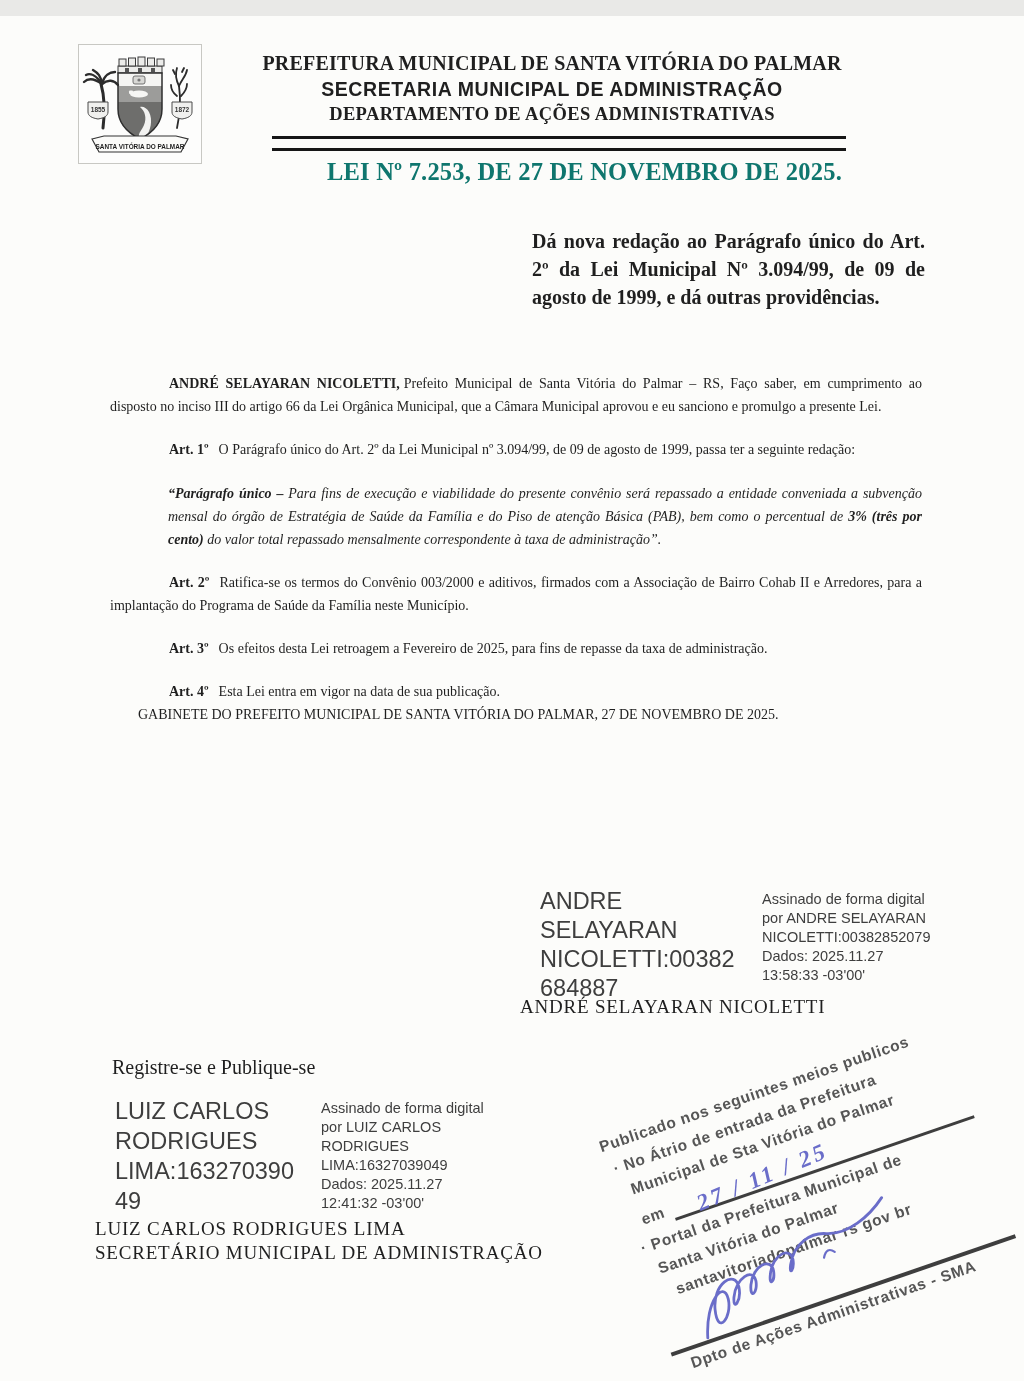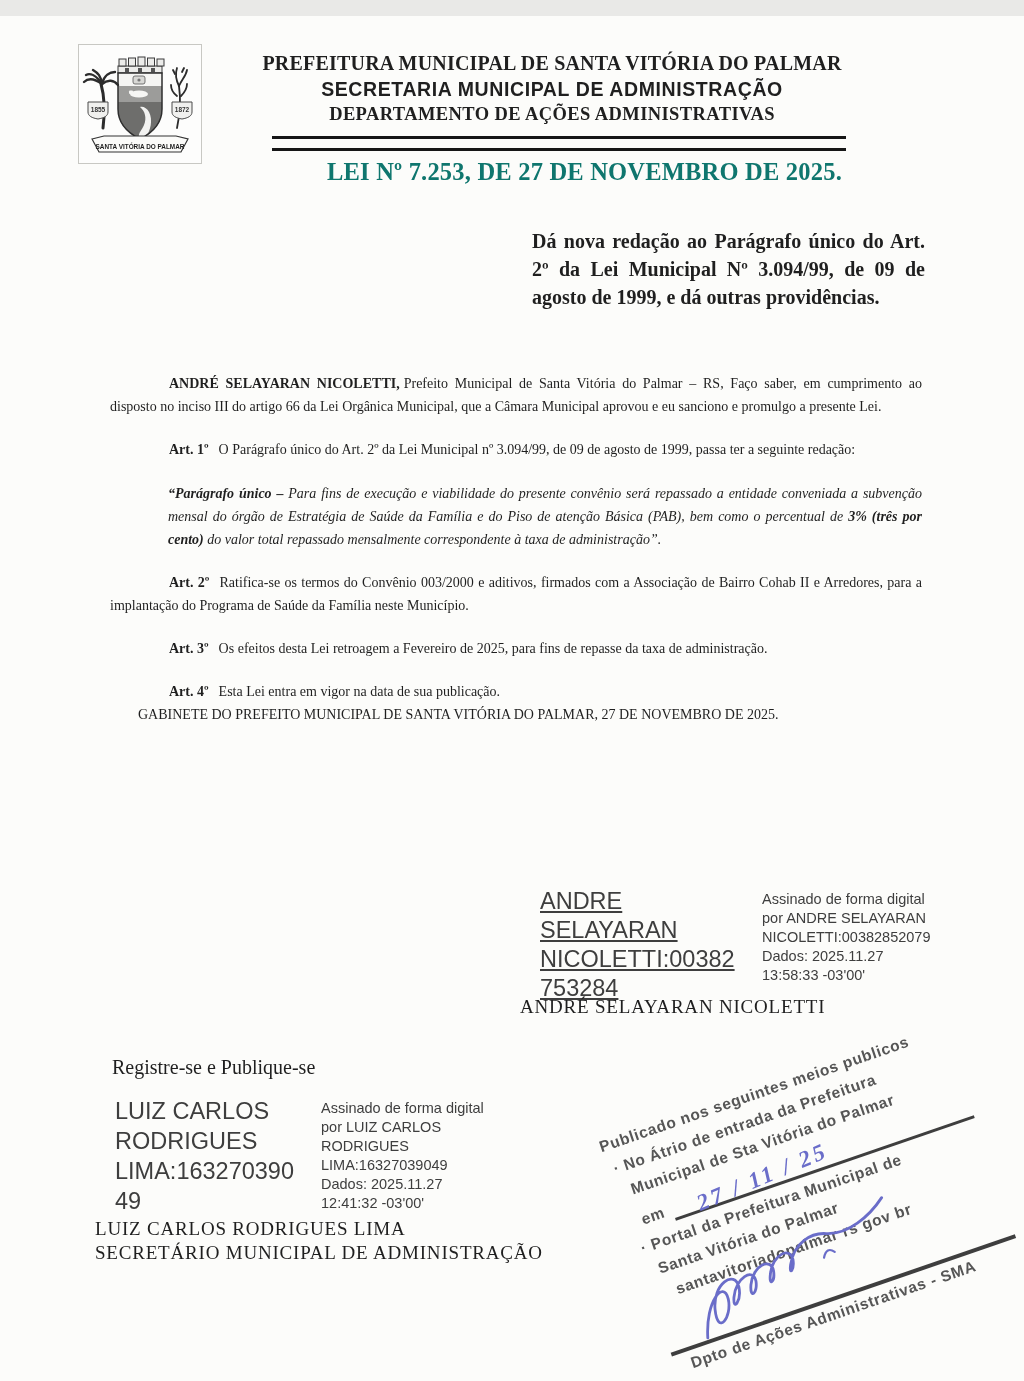--- a/index.html
+++ b/index.html
@@ -31,21 +31,21 @@
   .gab{text-indent:28px;}
   .lead-name{margin-right:4px;font-weight:bold;}
   .lead-art{margin-right:10px;font-weight:bold;}
   .bq{font-weight:bold;}
   
   .sigblock{position:absolute;display:flex;color:var(--digital-sig,#3e3e3e);
     font-family:"Liberation Sans",sans-serif;}
   .sig-mayor{left:540px;top:871px;gap:8px;}
   .sig-secretary{left:115px;top:1080px;gap:14px;}
   .sig-big{font-size:23.5px;line-height:29px;}
-  .sig-mayor .sig-big{width:214px;text-decoration:underline;}
+  .sig-mayor .sig-big{width:214px;}
   .sig-secretary .sig-big{width:192px;line-height:30px;}
   .sig-small{font-size:14.5px;line-height:19px;padding-top:3px;}
   .sig-mayor .sig-small{width:172px;}
   .sig-secretary .sig-small{width:182px;}
   .sig-names{position:absolute;text-align:left;font-size:19px;line-height:24px;letter-spacing:.8px;}
   .mayor-names{left:520px;top:979px;width:390px;}
   .sec-names{left:95px;top:1201px;width:478px;}
   .registre{position:absolute;left:112px;top:1040px;font-size:20px;}
   
   .stamp{position:absolute;left:628px;top:1053px;width:364px;
@@ -164,21 +164,21 @@
     <p class="indent mt"><span class="lead-art">Art. 4º</span><span>Esta Lei entra em vigor na data de sua publicação.</span></p>
 
     <p class="gab">GABINETE DO PREFEITO MUNICIPAL DE SANTA VITÓRIA DO PALMAR, 27 DE NOVEMBRO DE 2025.</p>
   </div>
 
   <div class="sigblock sig-mayor">
     <div class="sig-big">
       <div>ANDRE</div>
       <div>SELAYARAN</div>
       <div>NICOLETTI:00382</div>
-      <div>753284</div>
+      <div>684887</div>
     </div>
     <div class="sig-small">
       <div>Assinado de forma digital</div>
       <div>por ANDRE SELAYARAN</div>
       <div>NICOLETTI:00382852079</div>
       <div>Dados: 2025.11.27</div>
       <div>13:58:33 -03'00'</div>
     </div>
   </div>
   <div class="sig-names mayor-names">

